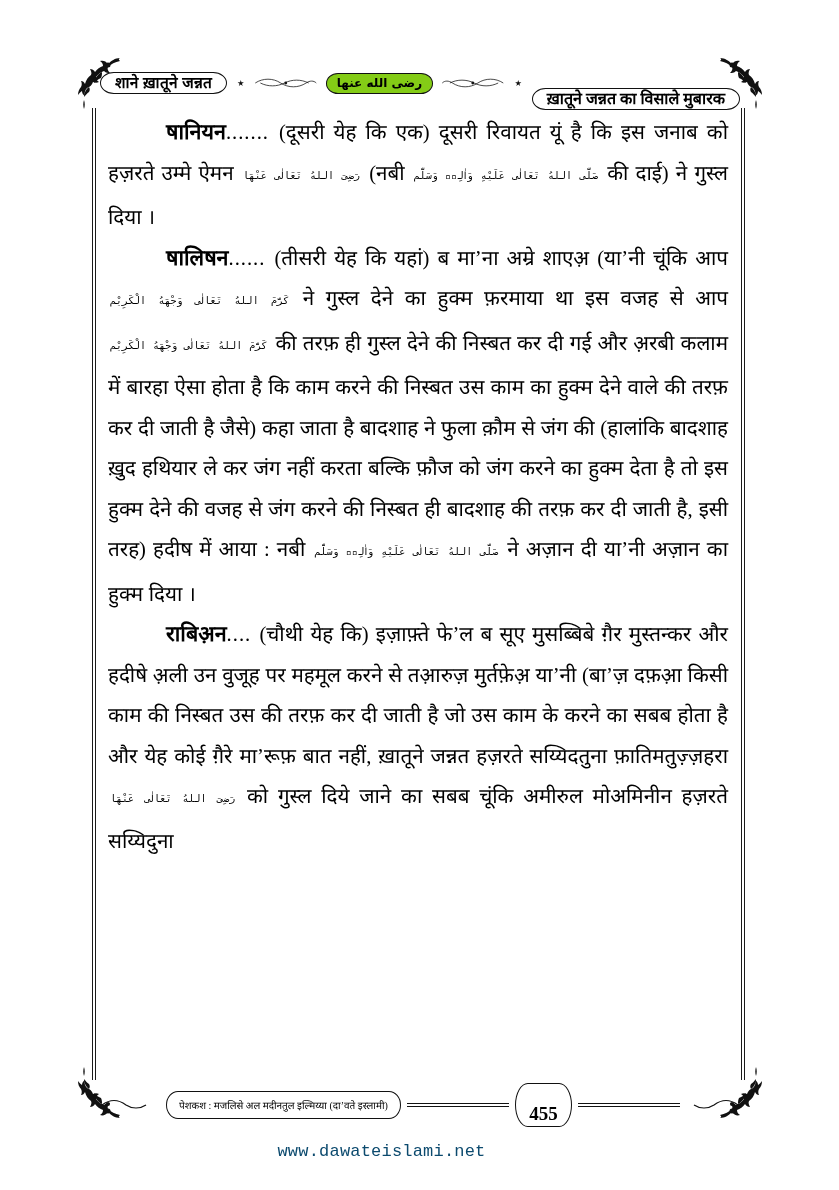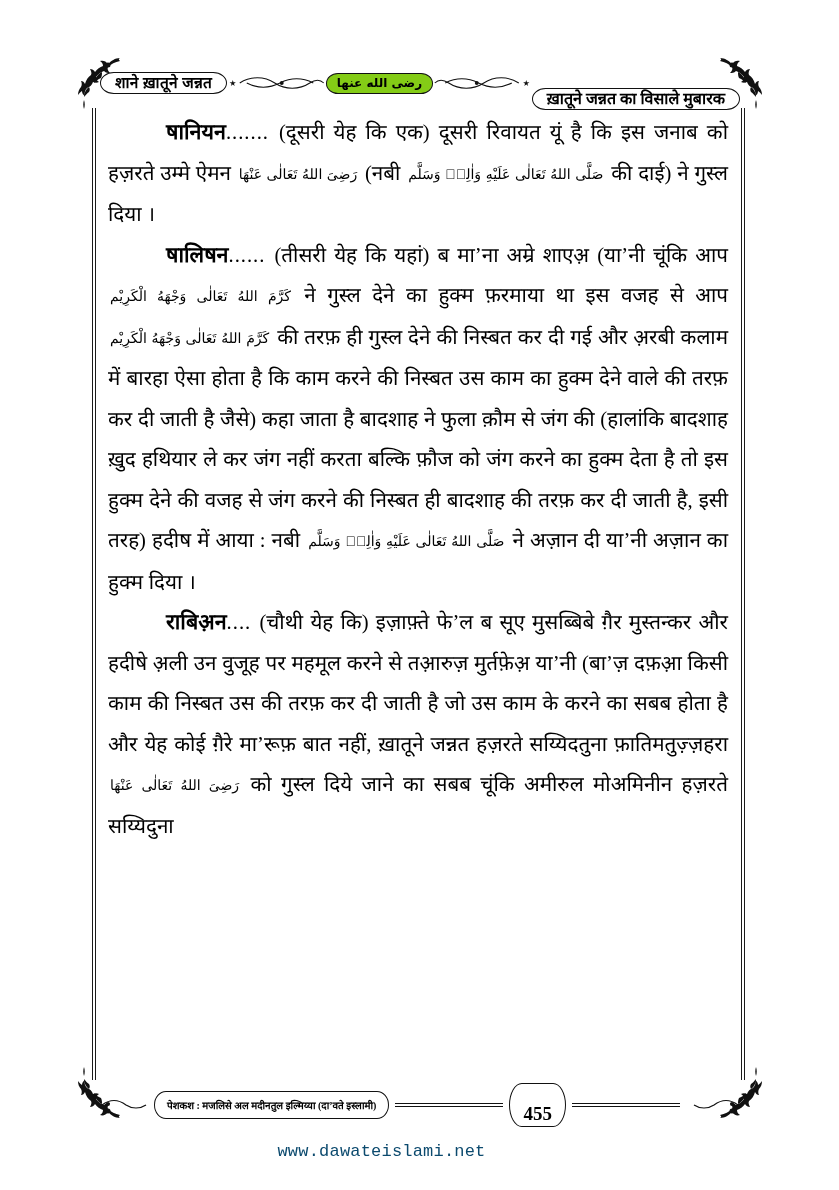--- a/index.html
+++ b/index.html
@@ -62,20 +62,21 @@
   
   .header-band {
     position: absolute;
     left: 100px;
     top: 64px;
     width: 640px;
     height: 38px;
     display: flex;
     align-items: center;
     justify-content: space-between;
+    gap: 8px;
   }
   .cartouche {
     border: 1.4px solid #111;
     border-radius: 14px / 50%;
     padding: 2px 14px;
     white-space: nowrap;
     background: #fff;
     line-height: 1.05;
   }
   .cartouche-left {
@@ -125,22 +126,22 @@
     color: #000;
     word-spacing: 0.5px;
   }
   .para.indent { text-indent: 58px; }
   .lead {
     font-weight: 700;
     font-size: 21.5px;
   }
   .dots { letter-spacing: 1px; }
   .ar {
-    font-family: Liberation Sans, sans-serif;
-    font-size: 14px;
+    font-family: Liberation Mono, monospace;
+    font-size: 10px;
     direction: rtl;
     unicode-bidi: isolate;
     white-space: nowrap;
     vertical-align: 1px;
     padding: 0 2px;
   }
 
   
   .footer-band {
     position: absolute;
@@ -150,23 +151,24 @@
     height: 34px;
     display: flex;
     align-items: center;
     justify-content: space-between;
   }
   .footer-cartouche {
     border: 1.3px solid #111;
     border-radius: 12px / 50%;
     padding: 6px 12px;
     font-size: 10px;
-    font-weight: 700;
+    font-weight: 400;
     white-space: nowrap;
     background: #fff;
+    margin-left: 12px;
   }
   .rule {
     flex: 1 1 auto;
     height: 4px;
     margin: 0 6px;
     position: relative;
   }
   .rule::before, .rule::after {
     content: "";
     position: absolute;

